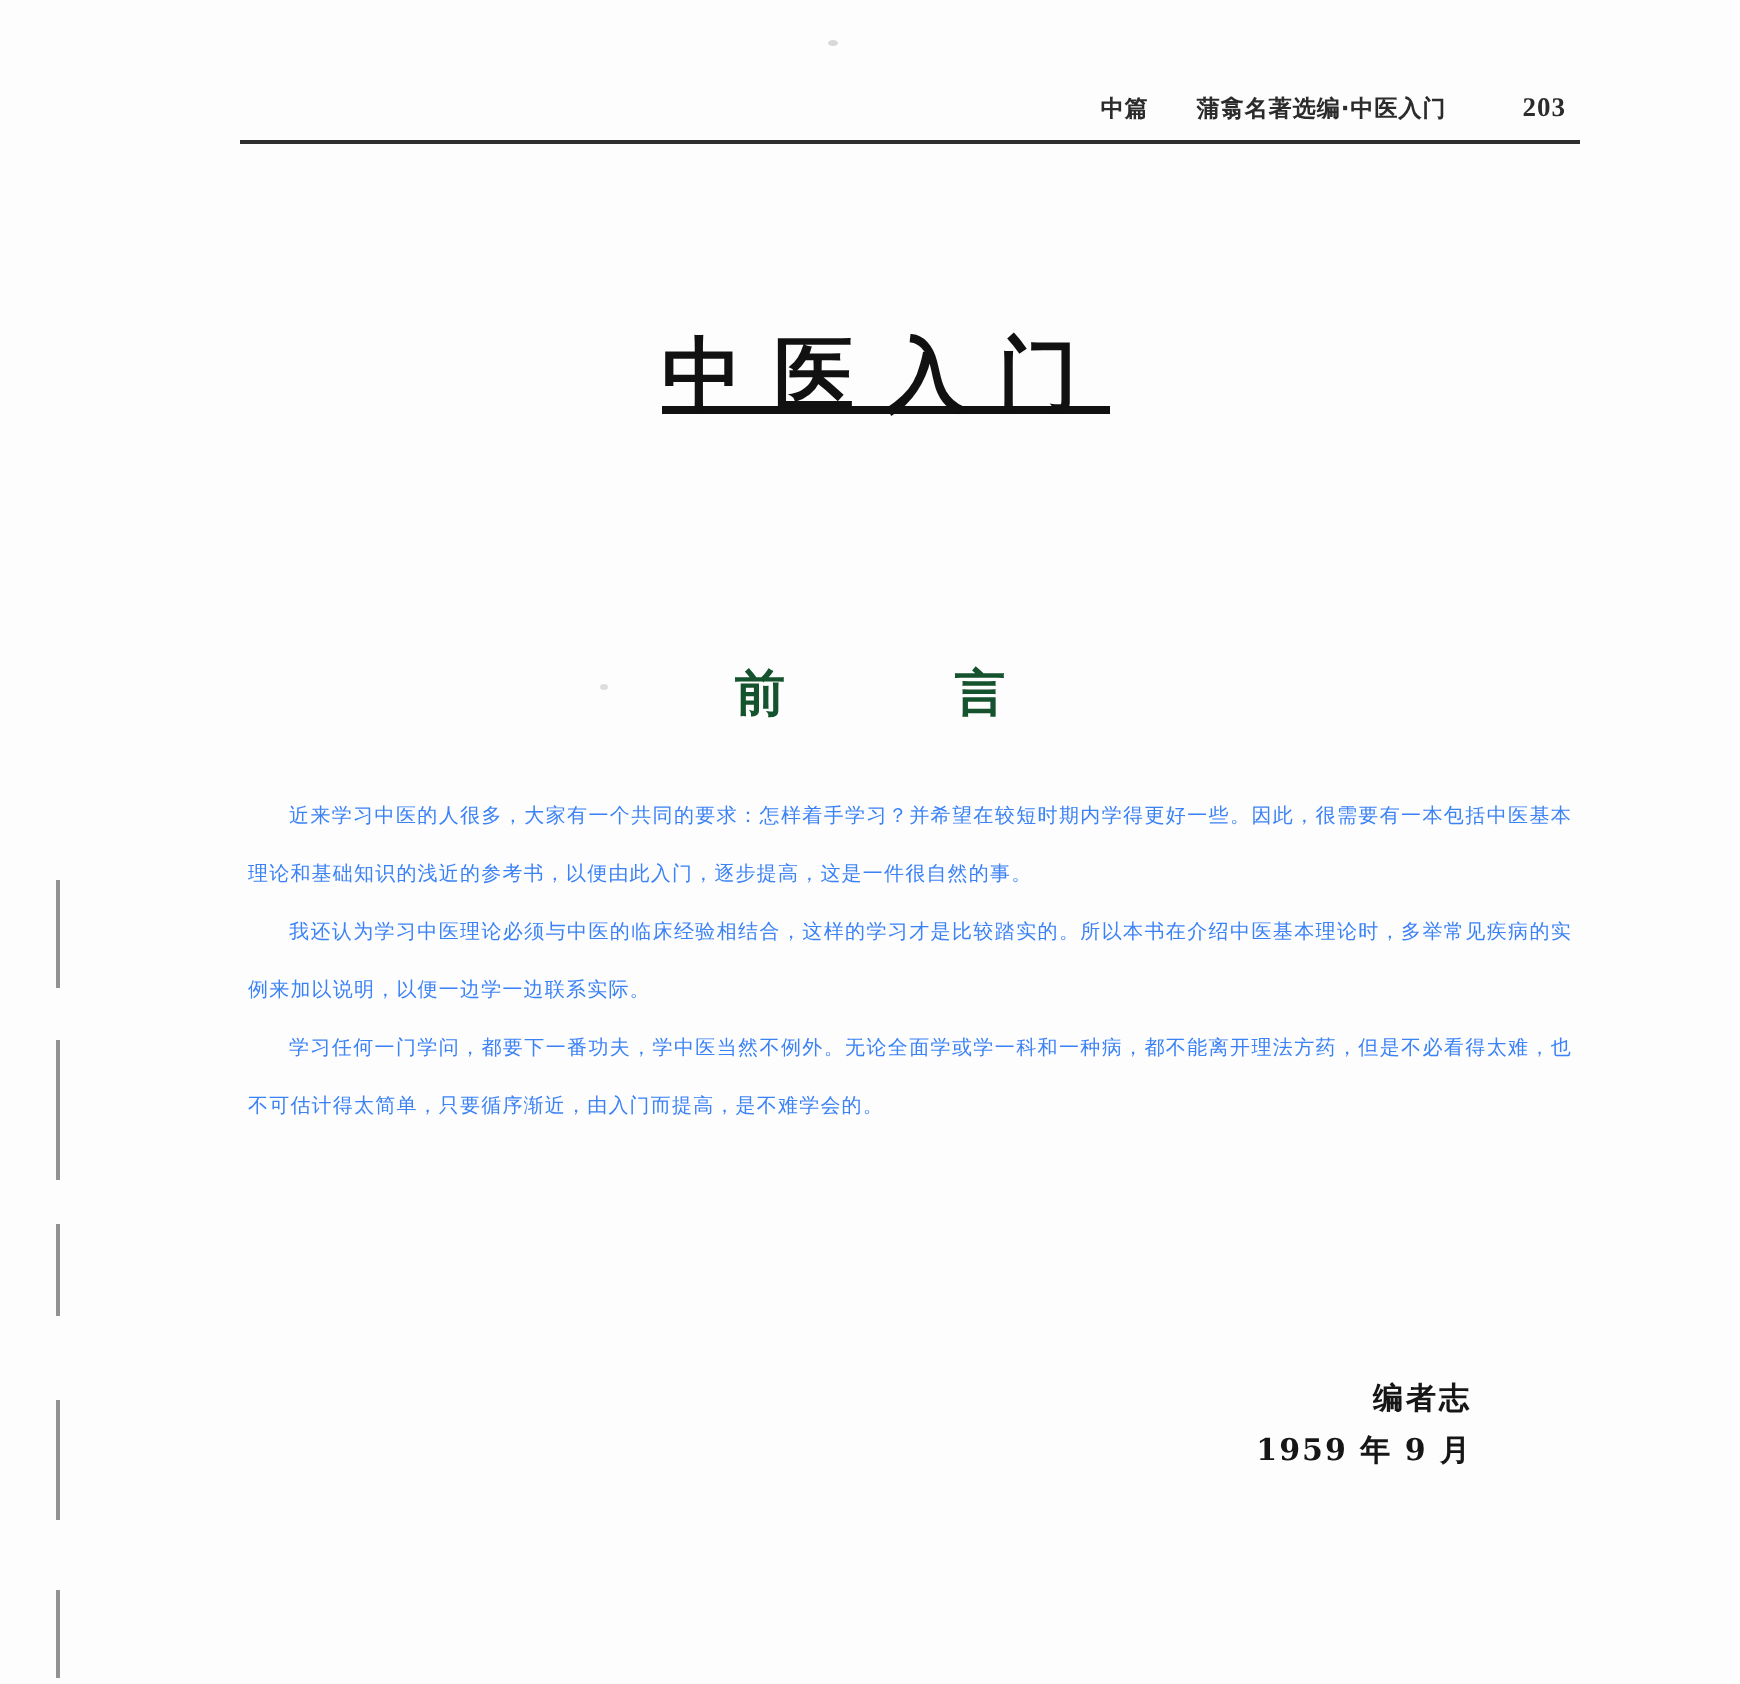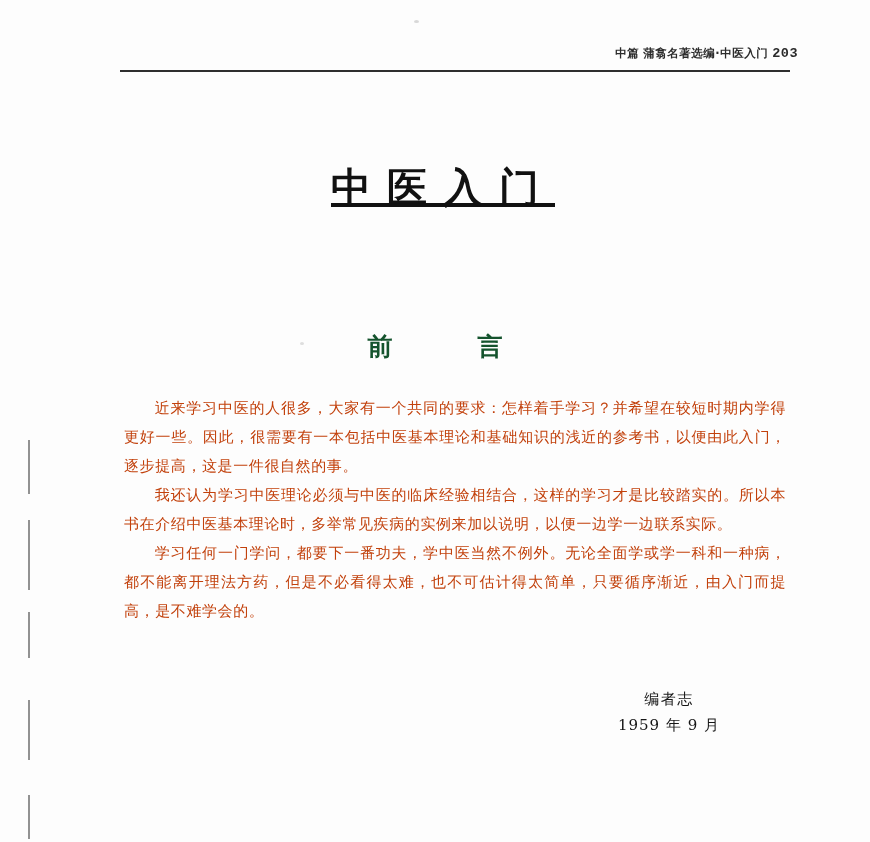--- a/index.html
+++ b/index.html
@@ -45,35 +45,36 @@
   
   .header {
     position: absolute;
     left: 0;
     right: 0;
     top: 46px;
     height: 24px;
   }
   .header-inner {
     position: absolute;
-    right: 72px;
+    right: 87px;
     top: 0;
     display: flex;
     align-items: baseline;
-    gap: 4px;
+    gap: 24px;
     font-family: "DejaVu Sans", "Liberation Sans", sans-serif;
     font-size: 11.5px;
     font-weight: bold;
     letter-spacing: .5px;
     color: #2b2b2b;
   }
   .header-page {
-    font-family: Liberation Mono, monospace;
+    font-family: Liberation Serif, serif;
     font-size: 13.5px;
     font-weight: bold;
+    margin-left: 14px;
   }
   .header-rule {
     position: absolute;
     left: 120px;
     right: 80px;
     top: 24px;
     height: 2px;
     background: #2e2e2e;
   }
 
@@ -103,40 +104,40 @@
     letter-spacing: 30px;
     text-indent: 30px;
     color: #14532d;
   }
 
   .body-text {
     position: absolute;
     left: 124px;
     right: 84px;
     top: 394px;
-    font-size: 15px;
+    font-size: 10px;
     line-height: 29px;
     text-align: justify;
-    color: #c2410c;
+    color: #3b82f6;
   }
   .body-text p {
     margin: 0;
     text-indent: 2.05em;
     letter-spacing: .6px;
   }
 
   .signature {
     position: absolute;
-    right: 150px;
+    right: 134px;
     top: 686px;
-    text-align: center;
+    text-align: right;
     font-size: 15px;
     line-height: 26px;
     letter-spacing: 1.5px;
-    font-weight: normal;
+    font-weight: bold;
     color: #161616;
   }
   .signature .line2 {
     letter-spacing: 1px;
   }
 </style>
 </head>
 <body>
 
 <div class="page">

